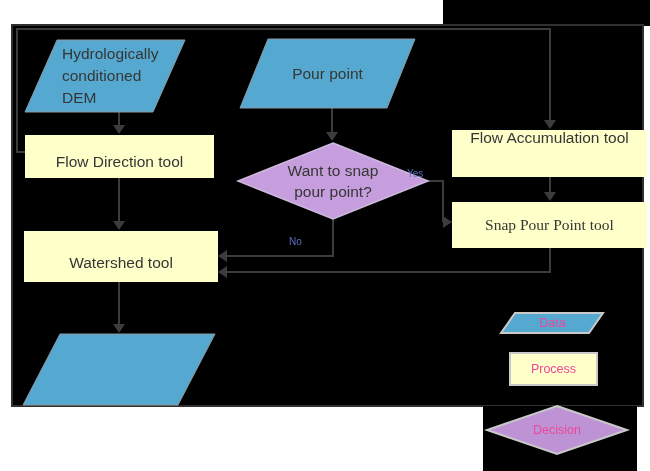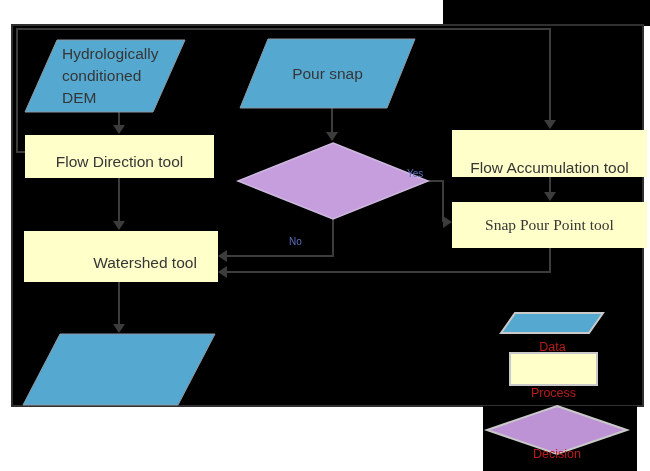--- a/index.html
+++ b/index.html
@@ -12,21 +12,21 @@
   .rect-shape{stroke:none;}
   .diamond-shape{stroke:#cdb9de;stroke-width:1.5;}
   .legend-shape{stroke:#c9c9c9;stroke-width:2;}
   .canvas-edge{stroke:#303030;stroke-width:2;}
   .lbl{position:absolute;color:#363636;display:flex;align-items:center;justify-content:center;
        text-align:center;font-size:15.5px;line-height:20px;}
   .lbl-block{position:absolute;color:#363636;text-align:left;white-space:pre-line;
              font-size:15.5px;line-height:22px;}
   .pre{white-space:pre-line;}
   .branch{position:absolute;font-size:10px;color:#5d6dbe;line-height:12px;margin-top:12px;}
-  .legend-lbl{font-size:12.5px;color:#b91c1c;margin-top:24px;}
+  .legend-lbl{font-size:12.5px;color:#ec4899;}
 </style>
 </head>
 <body>
 
 <div id="stage">
 
   <svg width="650" height="471" viewBox="0 0 650 471">
 
     <rect x="443" y="0" width="207" height="26" fill="#000000"></rect>
     <rect x="12" y="25" width="631" height="381" class="canvas-edge" fill="#000000"></rect>
@@ -69,25 +69,27 @@
     <polygon class="node-shape" points="60,334 215,334 178,405 23,405" fill="#55a9d1"></polygon>
 
     <polygon class="legend-shape" points="515,313 603,313 589,333 501,333" fill="#55a9d1"></polygon>
     <rect class="legend-shape" x="510" y="353" width="87" height="32" fill="#ffffca"></rect>
     <polygon class="legend-shape" points="557,406 627,430 557,454 487,430" fill="#bd93d6"></polygon>
   </svg>
 
   <div class="lbl-block" style="left:62px;top:43px;width:112px;">Hydrologically
 conditioned
 DEM</div>
-  <div class="lbl" style="left:250px;top:40px;width:155px;height:68px;">Pour snap</div>
+  <div class="lbl" style="left:250px;top:40px;width:155px;height:68px;">Pour point</div>
   <div class="lbl" style="left:25px;top:140px;width:189px;height:43px;">Flow Direction tool</div>
-  <div class="lbl" style="left:452px;top:144px;width:195px;height:47px;">Flow Accumulation tool</div>
+  <div class="lbl" style="left:452px;top:114px;width:195px;height:47px;">Flow Accumulation tool</div>
   <div class="lbl" style="left:452px;top:202px;width:195px;height:46px;font-family:Liberation Serif, serif;">Snap Pour Point tool</div>
-  <div class="lbl" style="left:24px;top:231px;width:194px;height:63px;margin-left:24px;">Watershed tool</div>
+  <div class="lbl pre" style="left:253px;top:145px;width:160px;height:72px;line-height:21px;">Want to snap
+pour point?</div>
+  <div class="lbl" style="left:24px;top:231px;width:194px;height:63px;">Watershed tool</div>
 
   <div class="branch" style="left:407px;top:156px;">Yes</div>
   <div class="branch" style="left:289px;top:224px;">No</div>
 
   <div class="lbl legend-lbl" style="left:501px;top:314px;width:103px;height:18px;">Data</div>
   <div class="lbl legend-lbl" style="left:510px;top:353px;width:87px;height:32px;">Process</div>
   <div class="lbl legend-lbl" style="left:487px;top:408px;width:140px;height:44px;">Decision</div>
 
 </div>
 

